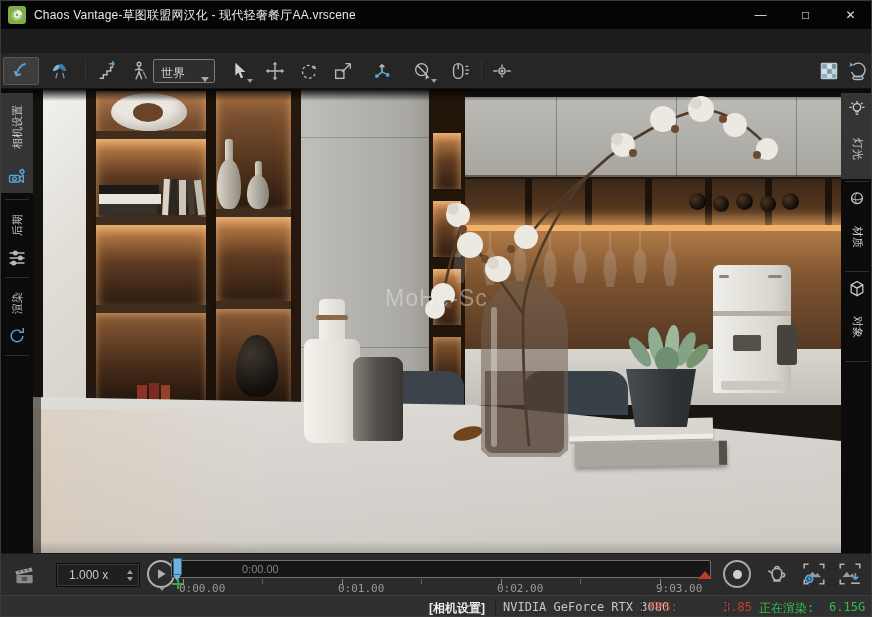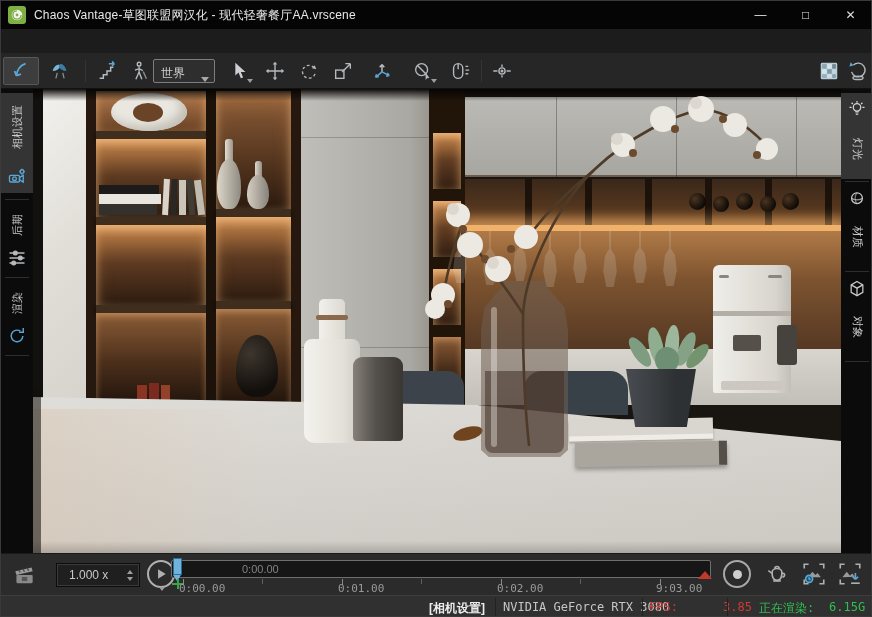--- a/index.html
+++ b/index.html
@@ -406,20 +406,21 @@
             <circle cx="415" cy="215" r="4"></circle>
         </g>
         <g fill="#dcd8cf">
           <circle cx="584" cy="50" r="6"></circle>
             <circle cx="663" cy="14" r="6"></circle>
             <circle cx="420" cy="120" r="6"></circle>
             <circle cx="460" cy="174" r="6"></circle>
         </g>
       </svg>
 
+      <div class="watermark">MoHe-Sc</div>
       <div class="abs" style="left:0;top:300px;width:8px;height:164px;background:rgba(18,14,10,.55);"></div>
       <div class="abs" style="left:0;top:452px;width:808px;height:12px;background:linear-gradient(180deg,rgba(0,0,0,0),rgba(0,0,0,.18));"></div>
     </div>
 
     <div class="strip">
       <div class="side-tab active" style="top:4px;height:86px;">
         <svg class="abs" style="left:6px;top:6px;" width="20" height="20" viewBox="0 0 24 24" fill="none" stroke="#d8d8d8" stroke-width="1.5">
             <circle cx="12" cy="10" r="4.5"></circle>
             <path d="M10 15.5h4M10.5 18h3"></path>
             <path d="M12 2.5v2M5.5 4.5L7 6M18.5 4.5L17 6M3 10h2.5M18.5 10H21"></path>

